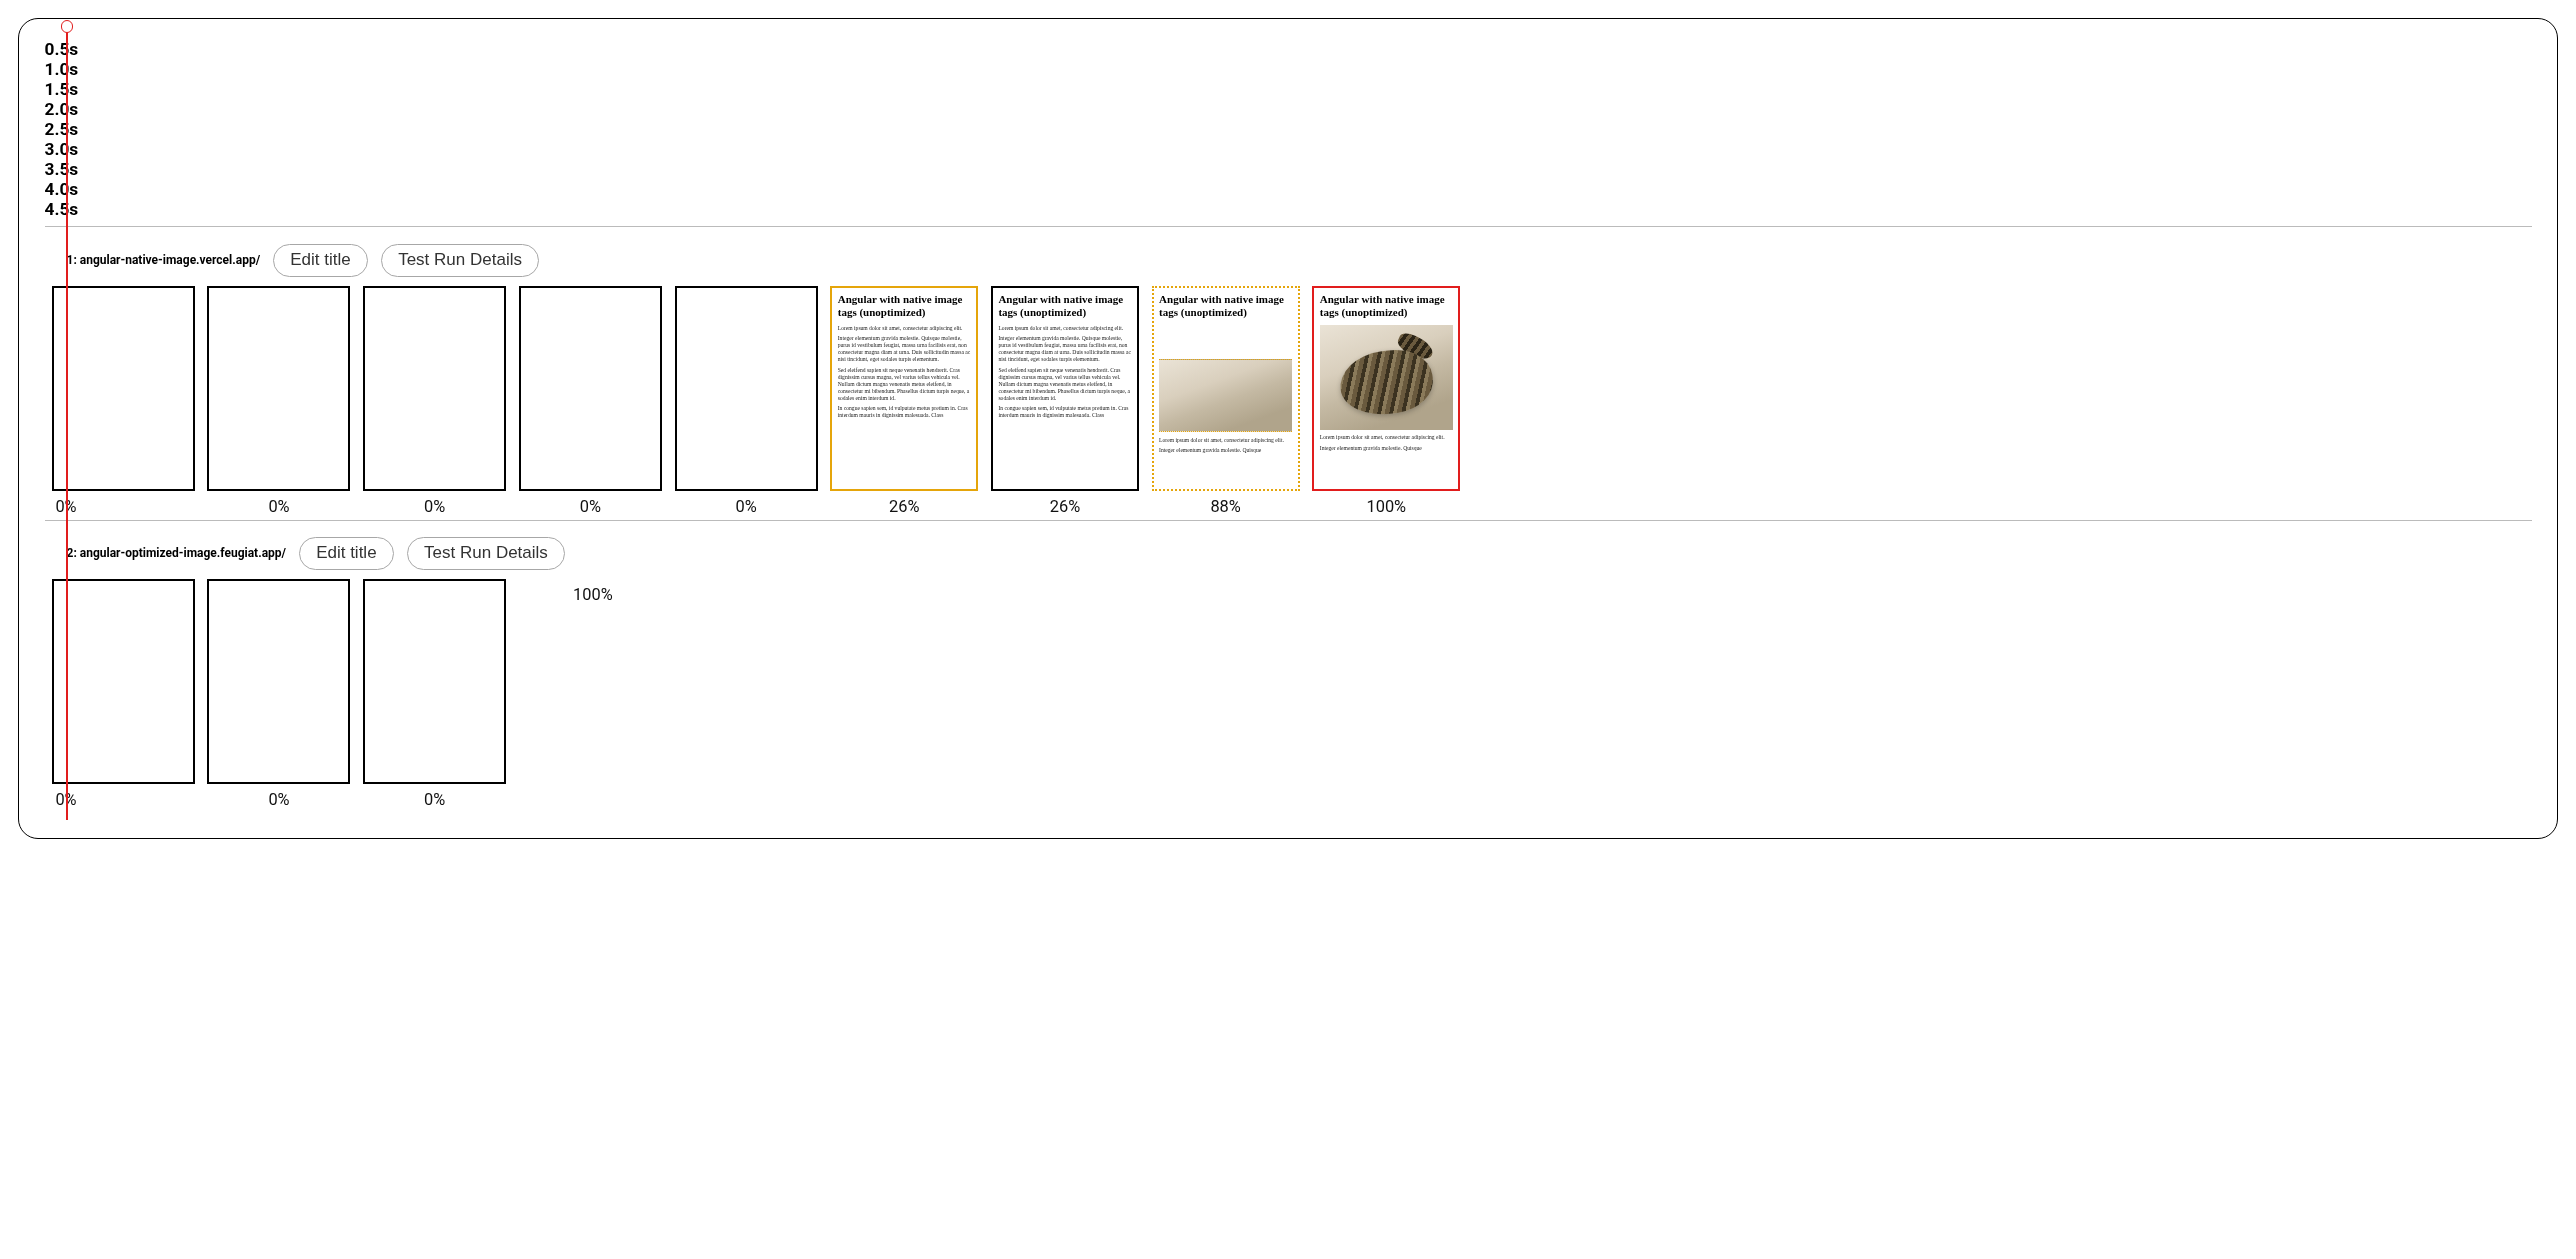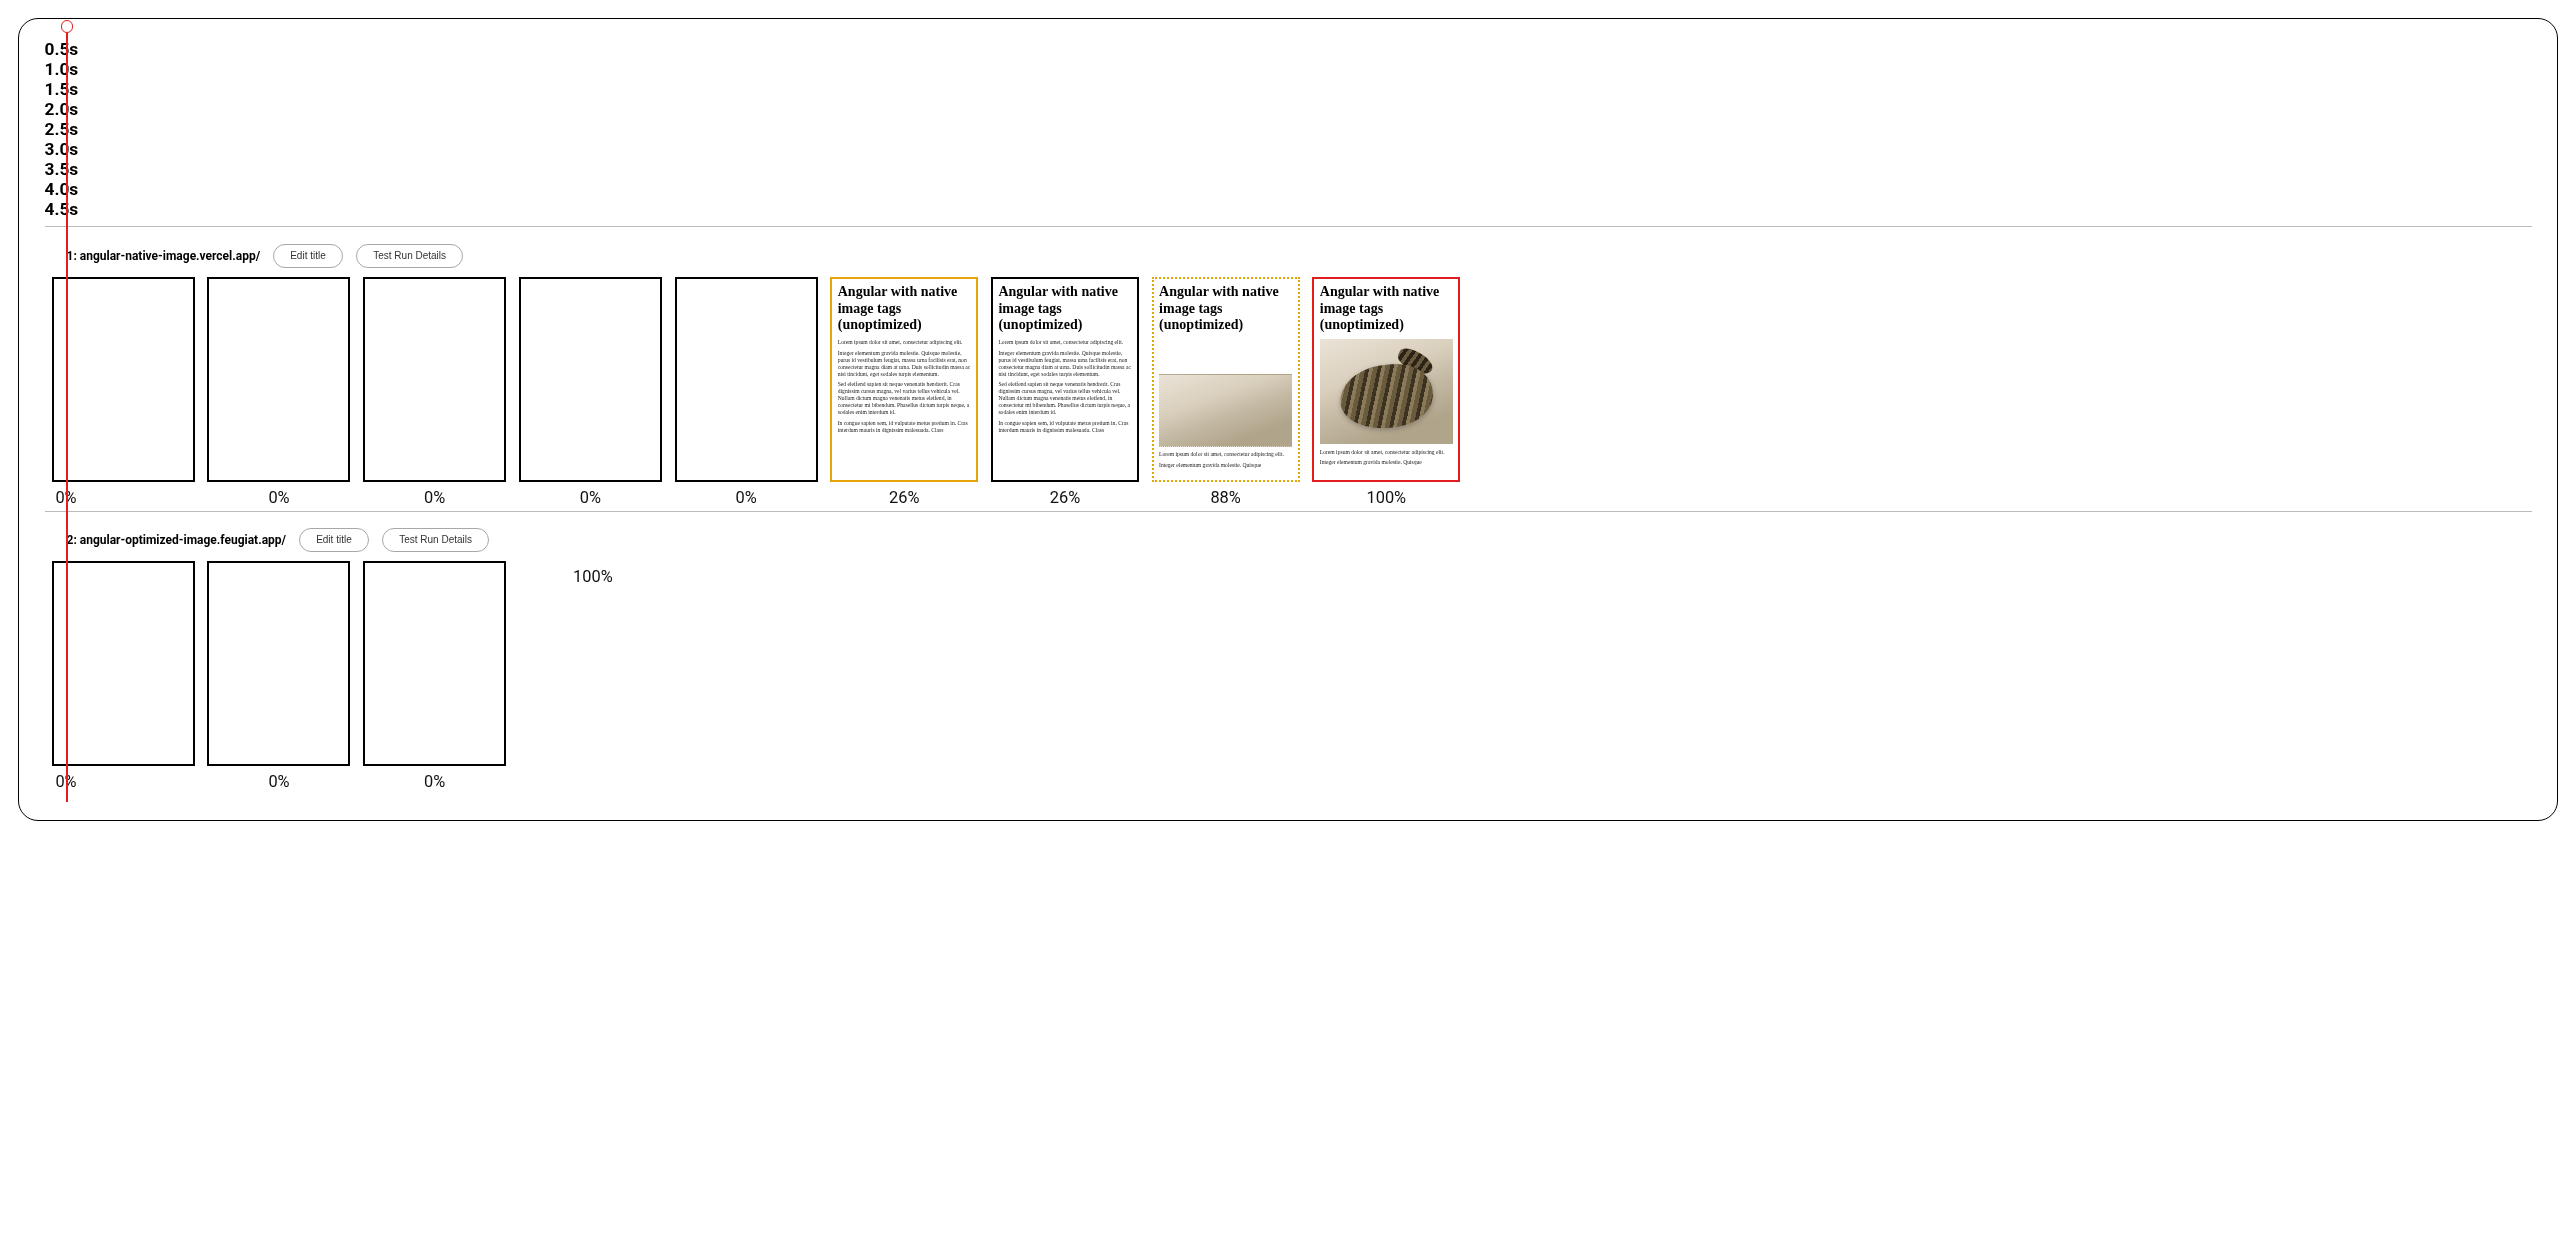--- a/index.html
+++ b/index.html
@@ -62,21 +62,21 @@
     .run-title {
       font-weight: 700;
       font-size: 12px;
       color: #000;
     }
     .pill-button {
       border: 0.9px solid #a7a7a7;
       border-radius: 908px;
       background: #fff;
       padding: 5.5px 16.4px;
-      font-size: 10px;
+      font-size: 17px;
       color: #333;
       cursor: pointer;
     }
     .frame-strip {
       display: flex;
       gap: 12.7px;
       padding: 0 0 0 7.3px;
     }
     .frame-col {
       width: 143px;
@@ -104,21 +104,21 @@
     .thumbnail.border-red {
       border-color: #e11d1d;
     }
     .thumb-content {
       padding: 5.5px;
       font-family: Georgia, "Times New Roman", serif;
       color: #000;
     }
     .thumb-heading {
       font-weight: 700;
-      font-size: 14px;
+      font-size: 11px;
       line-height: 1.18;
       margin-bottom: 5.5px;
     }
     .thumb-para {
       font-size: 5.6px;
       line-height: 1.25;
       margin-bottom: 3.6px;
       color: #222;
     }
     .thumb-img {

